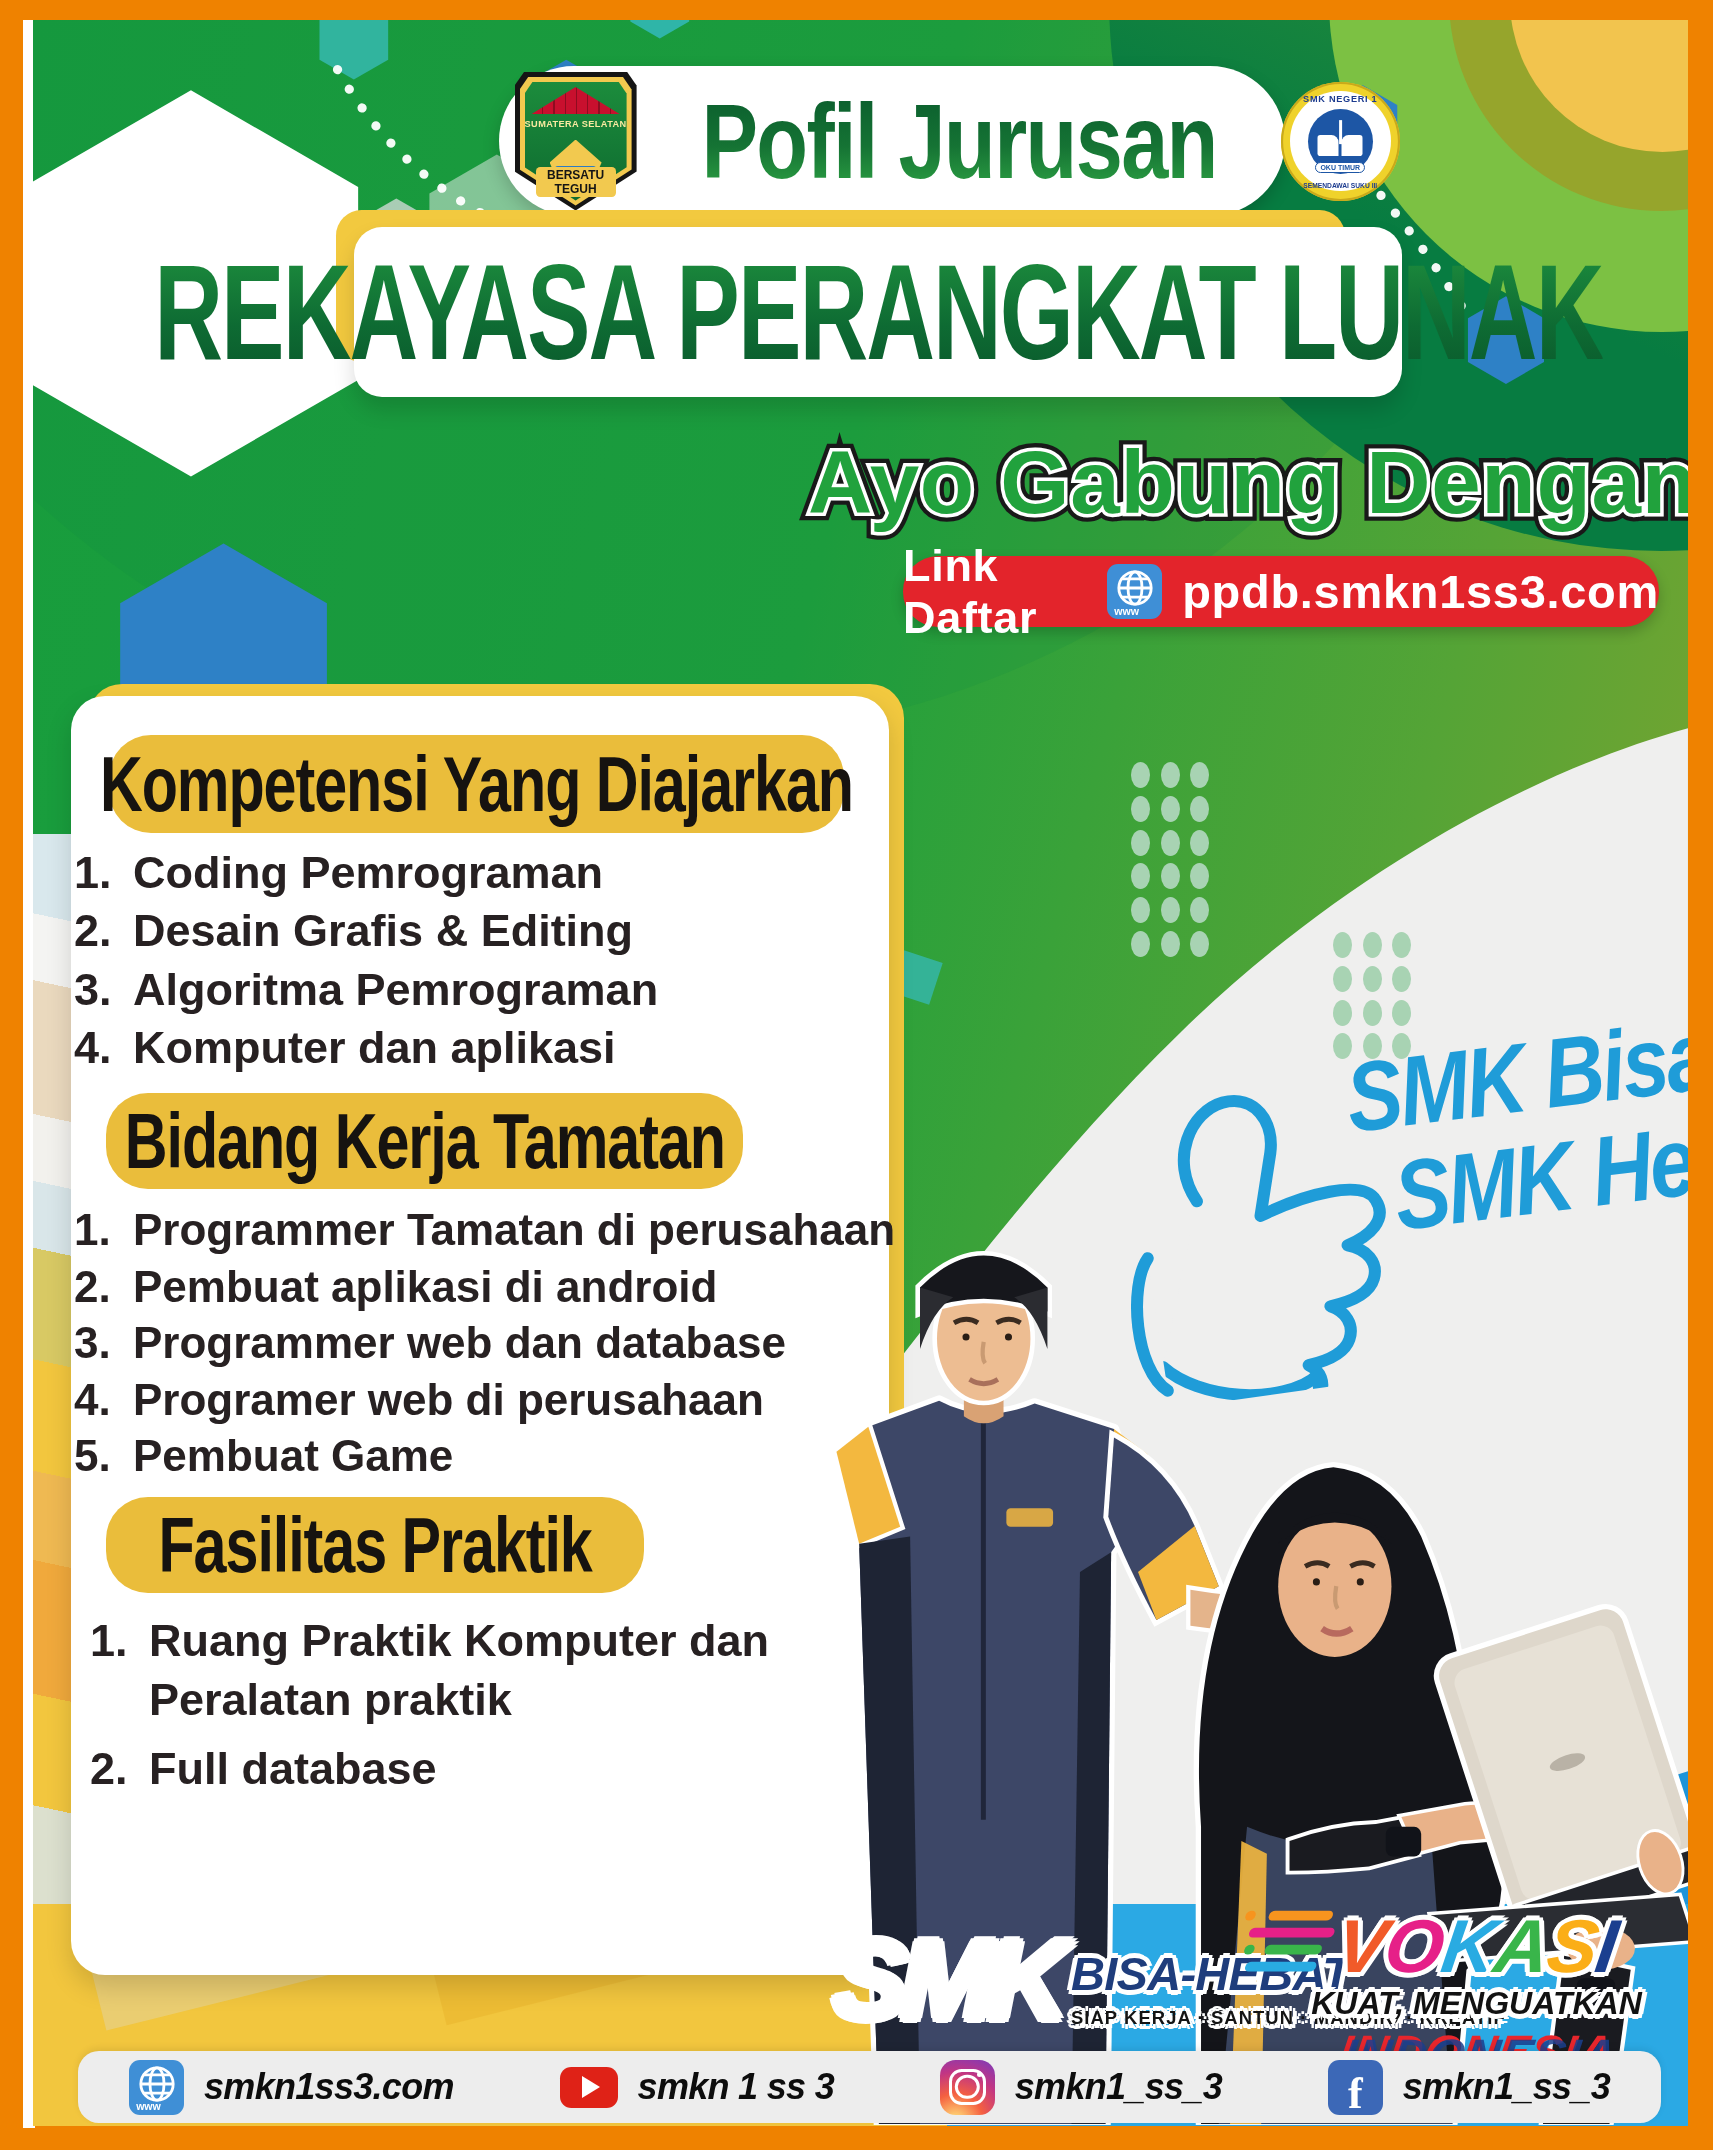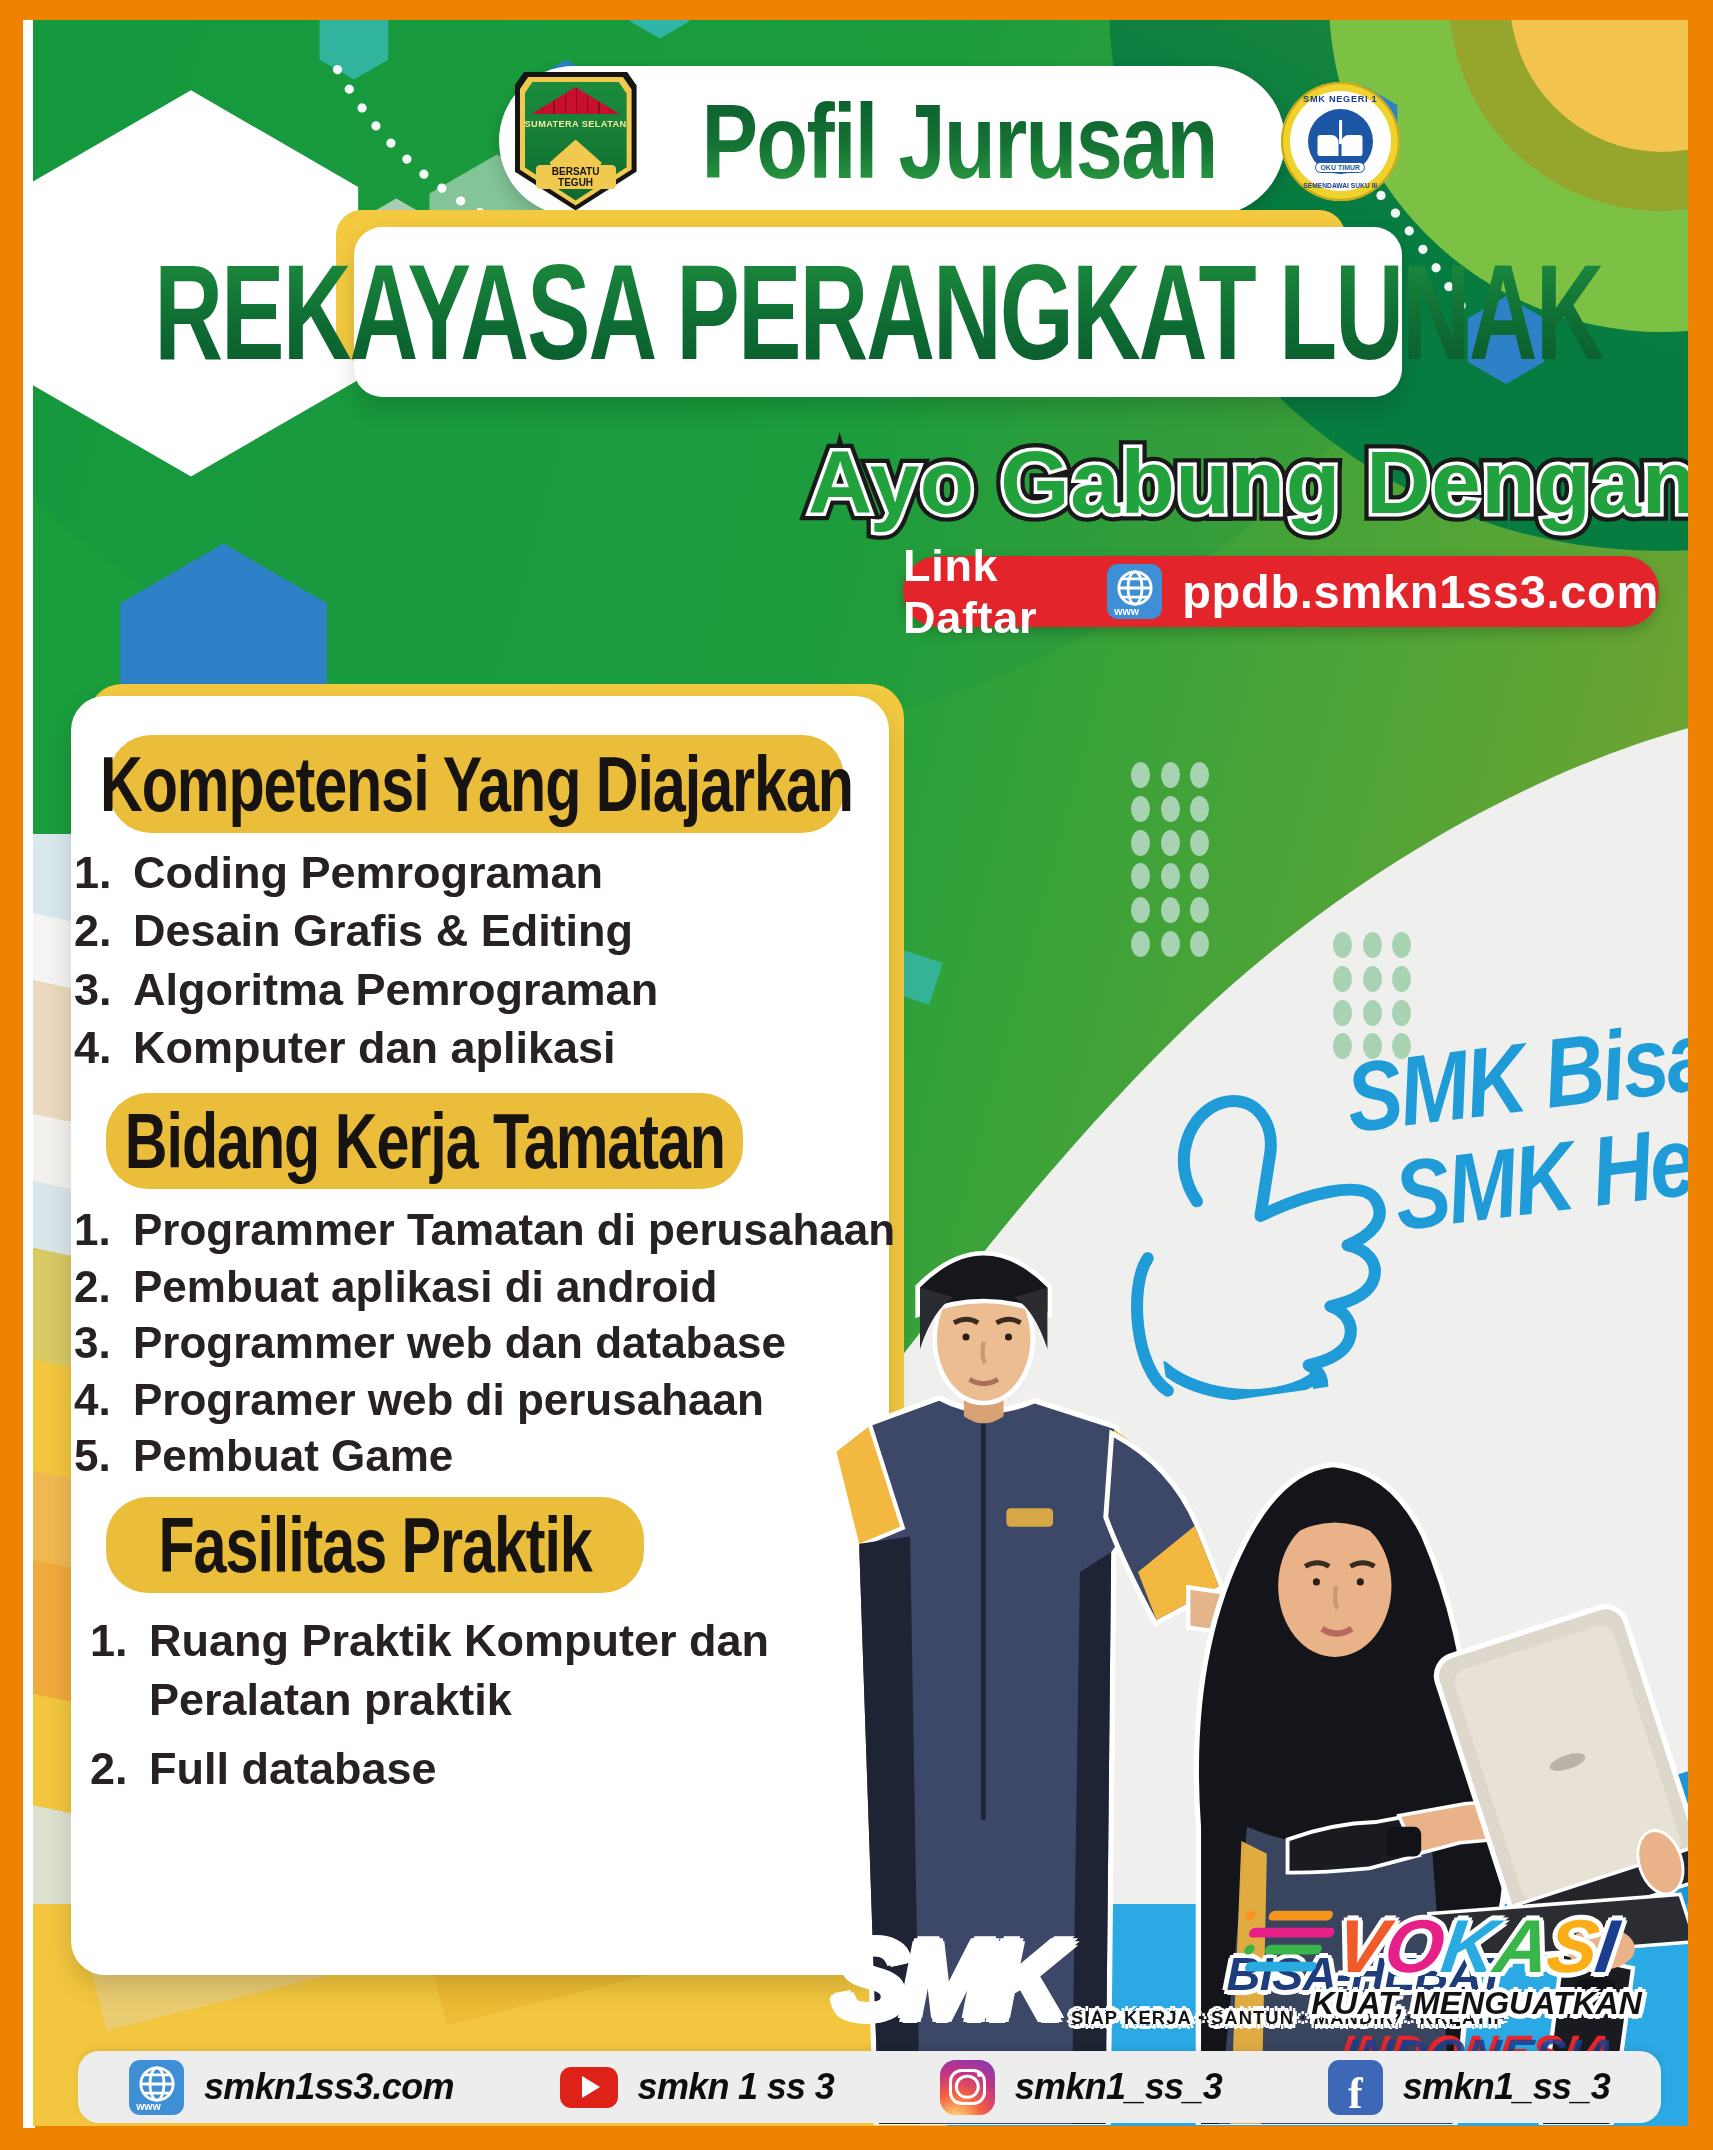--- a/index.html
+++ b/index.html
@@ -46,21 +46,21 @@
   
   .crest{position:relative;flex:0 0 auto;}
   .crest-left{width:122px;height:139px;}
   .shield{position:absolute;inset:0;background:#151515;clip-path:polygon(8% 0,92% 0,100% 10%,100% 72%,50% 100%,0 72%,0 10%);}
   .shield-y{position:absolute;inset:5px;background:#F2C94F;clip-path:polygon(8% 0,92% 0,100% 10%,100% 72%,50% 100%,0 72%,0 10%);}
   .shield-g{position:absolute;inset:10px;background:linear-gradient(180deg,#1C8C3C,#0E6B30);clip-path:polygon(8% 0,92% 0,100% 10%,100% 72%,50% 100%,0 72%,0 10%);}
   .roof{position:absolute;left:17px;right:17px;top:15.6px;height:27px;background:
     repeating-linear-gradient(90deg,#C8102E 0 10px,#8E0C20 10px 11.3px);clip-path:polygon(0 100%,50% 0,100% 100%);}
   .crest-txt{position:absolute;left:0;right:0;text-align:center;color:#F8E9A0;font-weight:bold;}
   .ct1{top:47px;font-size:9.2px;letter-spacing:0.4px;}
-  .ct2{bottom:5.7px;font-size:10px;color:#151515;background:#F2C94F;margin:16px 21px;border-radius:4.2px;padding:0.7px 0;}
+  .ct2{bottom:5.7px;font-size:12px;color:#151515;background:#F2C94F;margin:8px 21px;border-radius:4.2px;padding:0.7px 0;}
   .crest-emblem{position:absolute;left:50%;top:68px;transform:translateX(-50%);width:52px;height:42px;background:#F2C94F;
     clip-path:polygon(50% 0,100% 55%,84% 100%,16% 100%,0 55%);}
   .crest-emblem .riv{position:absolute;left:5.7px;right:5.7px;bottom:5.7px;height:10px;background:#2D7CC2;border-radius:2.8px;}
 
   .crest-right{width:119px;height:119px;}
   .seal-y{position:absolute;inset:0;border-radius:50%;background:#EFD22B;box-shadow:0 0 0 2.1px #C9A91B inset;}
   .seal-w{position:absolute;inset:9.2px;border-radius:50%;background:#fff;}
   .seal-b{position:absolute;inset:27px;border-radius:50%;background:#1D56A5;}
   .seal-top,.seal-bot{position:absolute;left:0;right:0;text-align:center;font-weight:bold;color:#1D3C8F;}
   .seal-top{top:12px;font-size:9.2px;letter-spacing:0.7px;}
@@ -124,21 +124,21 @@
   .slogan{position:absolute;left:1307px;top:1023px;transform:rotate(-7deg) scaleX(.85);transform-origin:left top;
     color:#1F9CD8;font-weight:bold;font-style:italic;white-space:nowrap;}
   .slogan .sl1{font-size:98px;letter-spacing:-2.8px;}
   .slogan .sl2{font-size:98px;letter-spacing:-2.8px;margin-left:42px;margin-top:-10px;}
 
   
   .students{position:absolute;left:761px;top:1183px;}
 
   
   .wout{text-shadow:-3.5px -3.5px 0 #fff,3.5px -3.5px 0 #fff,-3.5px 3.5px 0 #fff,3.5px 3.5px 0 #fff,-5px 0 0 #fff,5px 0 0 #fff,0 -5px 0 #fff,0 5px 0 #fff;}
-  .smk-logo{position:absolute;left:800px;top:1904px;display:flex;align-items:center;text-align:right;}
+  .smk-logo{position:absolute;left:800px;top:1904px;display:flex;align-items:center;}
   .smk-word{font-style:italic;font-weight:bold;font-size:112px;letter-spacing:-7px;line-height:1;}
   .smk-word span{-webkit-background-clip:text;background-clip:text;color:transparent;display:inline-block;}
   .smk-s{background-image:linear-gradient(180deg,#2E9BD6 18%,#E8262C 58%,#21409A 95%);}
   .smk-m{background-image:linear-gradient(180deg,#29ABE2 10%,#39B54A 80%);}
   .smk-k{background-image:linear-gradient(180deg,#FDB913 15%,#F15A29 65%,#8E3A9E 100%);}
   .smk-right{margin-left:10px;margin-top:18.4px;}
   .smk-suffix{color:#1F3D7C;font-style:italic;font-weight:bold;font-size:47px;letter-spacing:-0.7px;line-height:1;}
   .smk-tag{color:#141414;font-weight:bold;font-size:18.4px;letter-spacing:1.1px;margin-top:10px;white-space:nowrap;}
   .vokasi-logo{position:absolute;left:1245px;top:1889px;width:397px;text-align:center;font-style:italic;font-weight:bold;}
   .vok-letters{font-size:75px;line-height:1;letter-spacing:-1.4px;transform:skewX(-8deg);}

